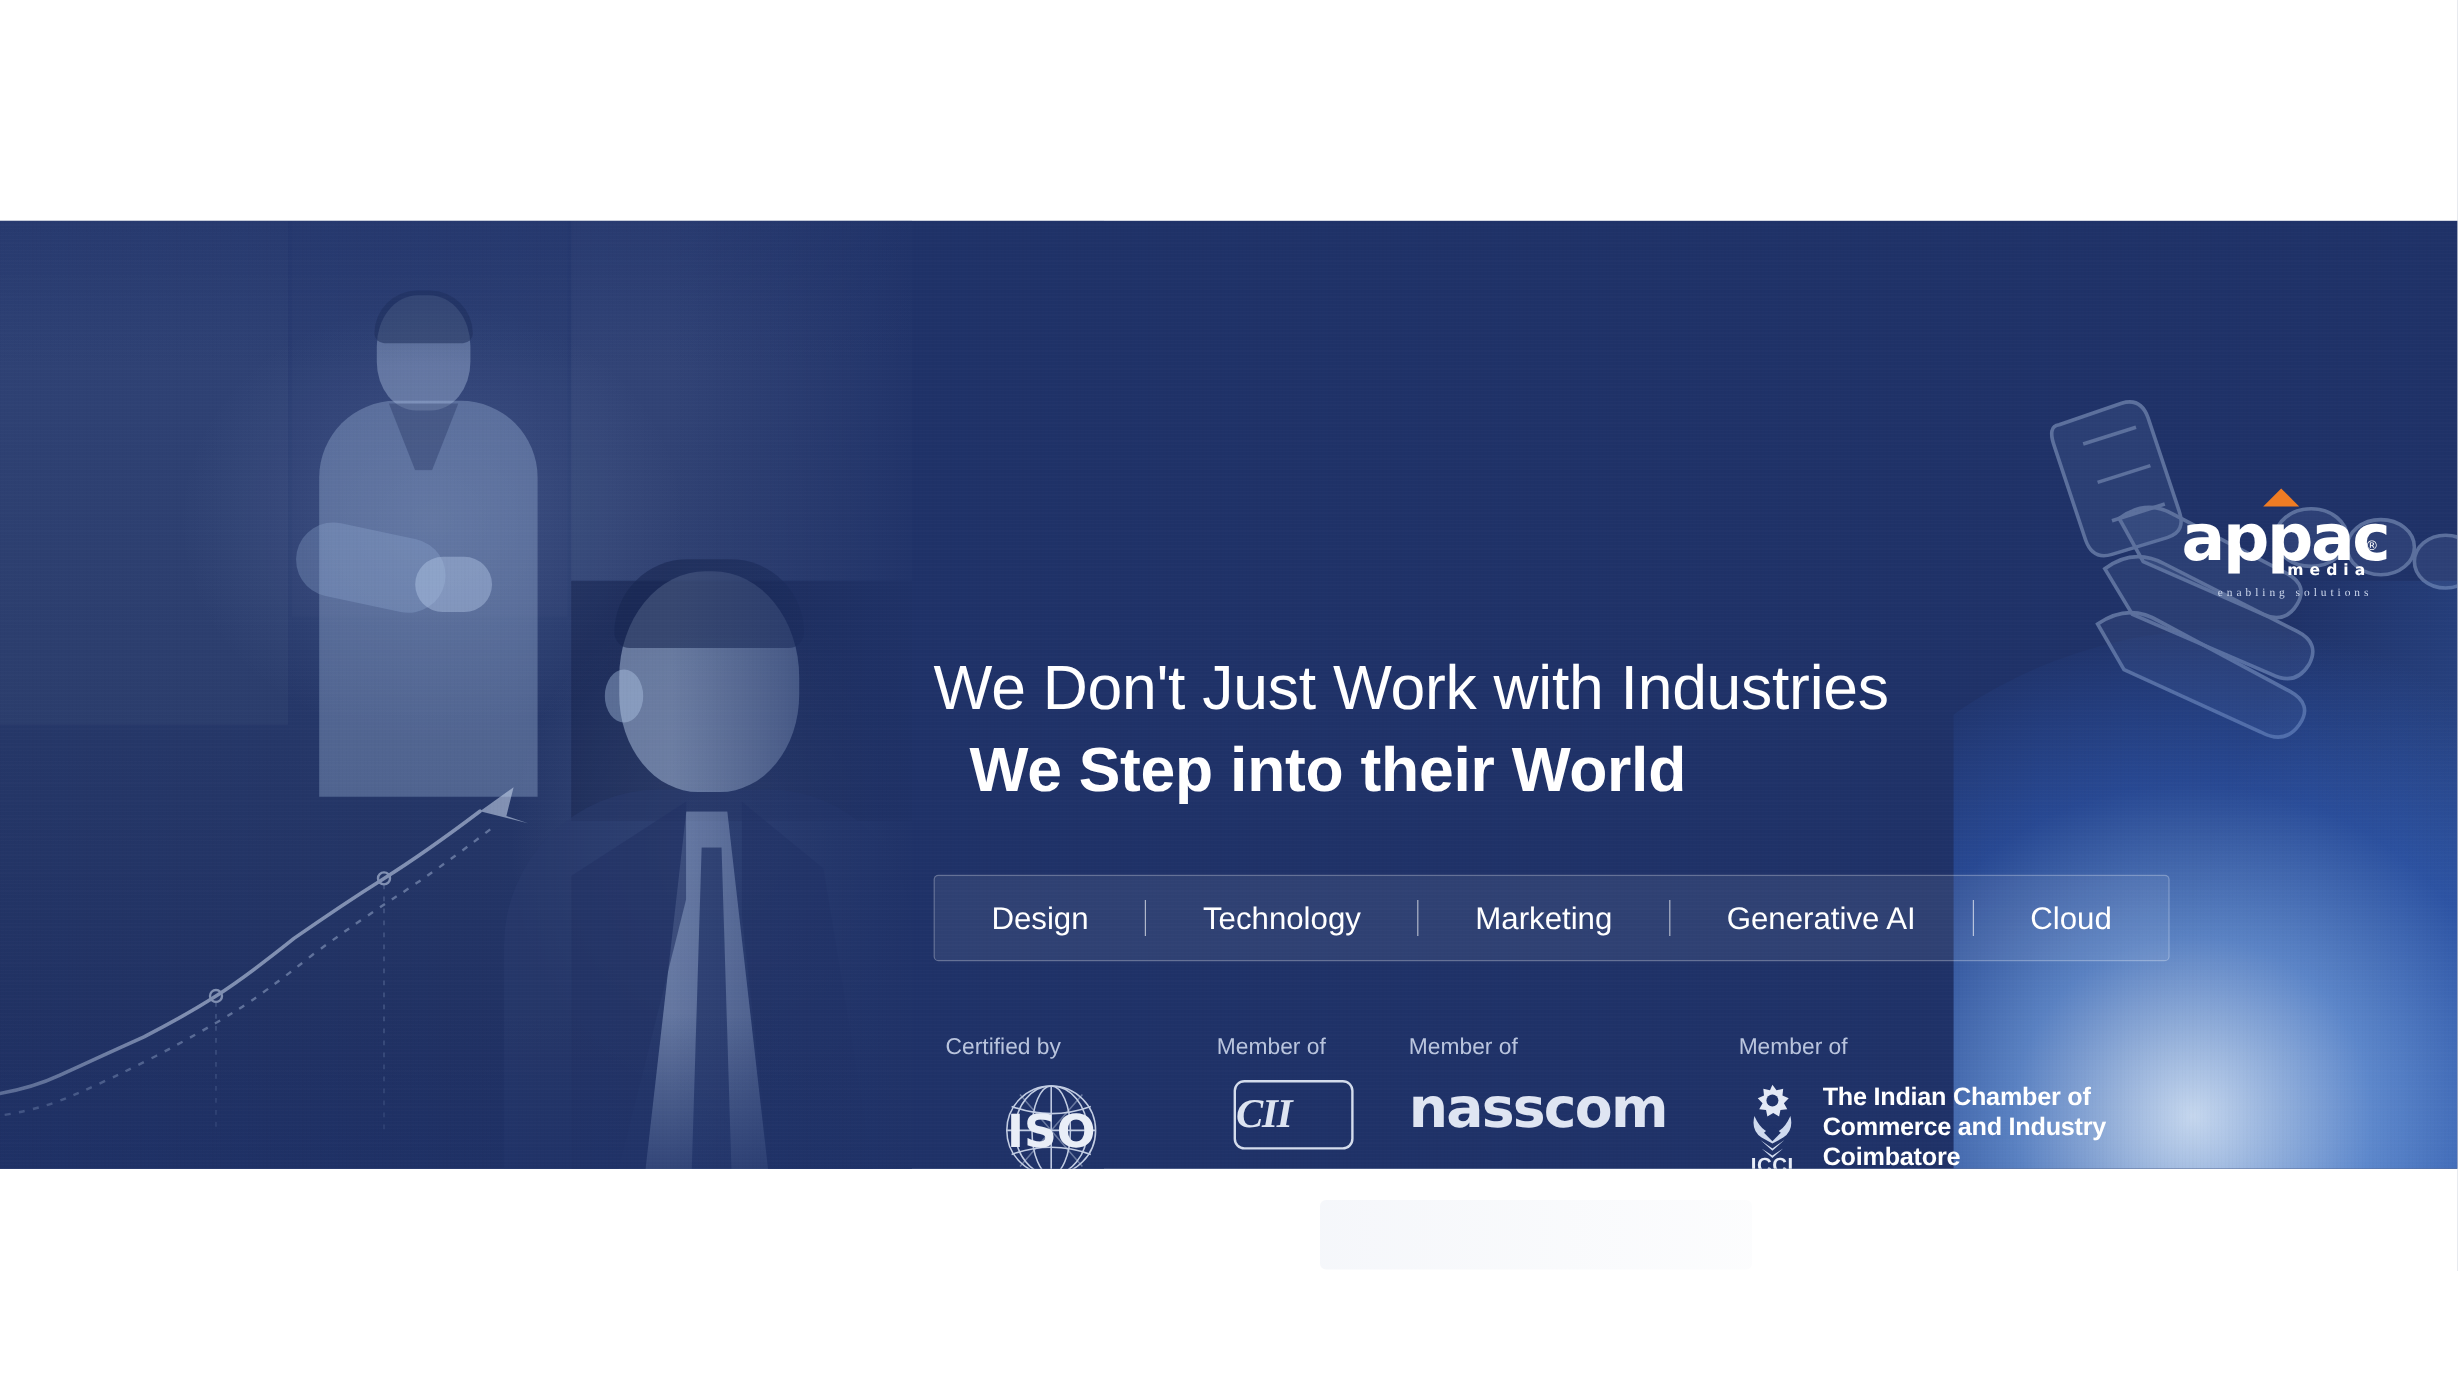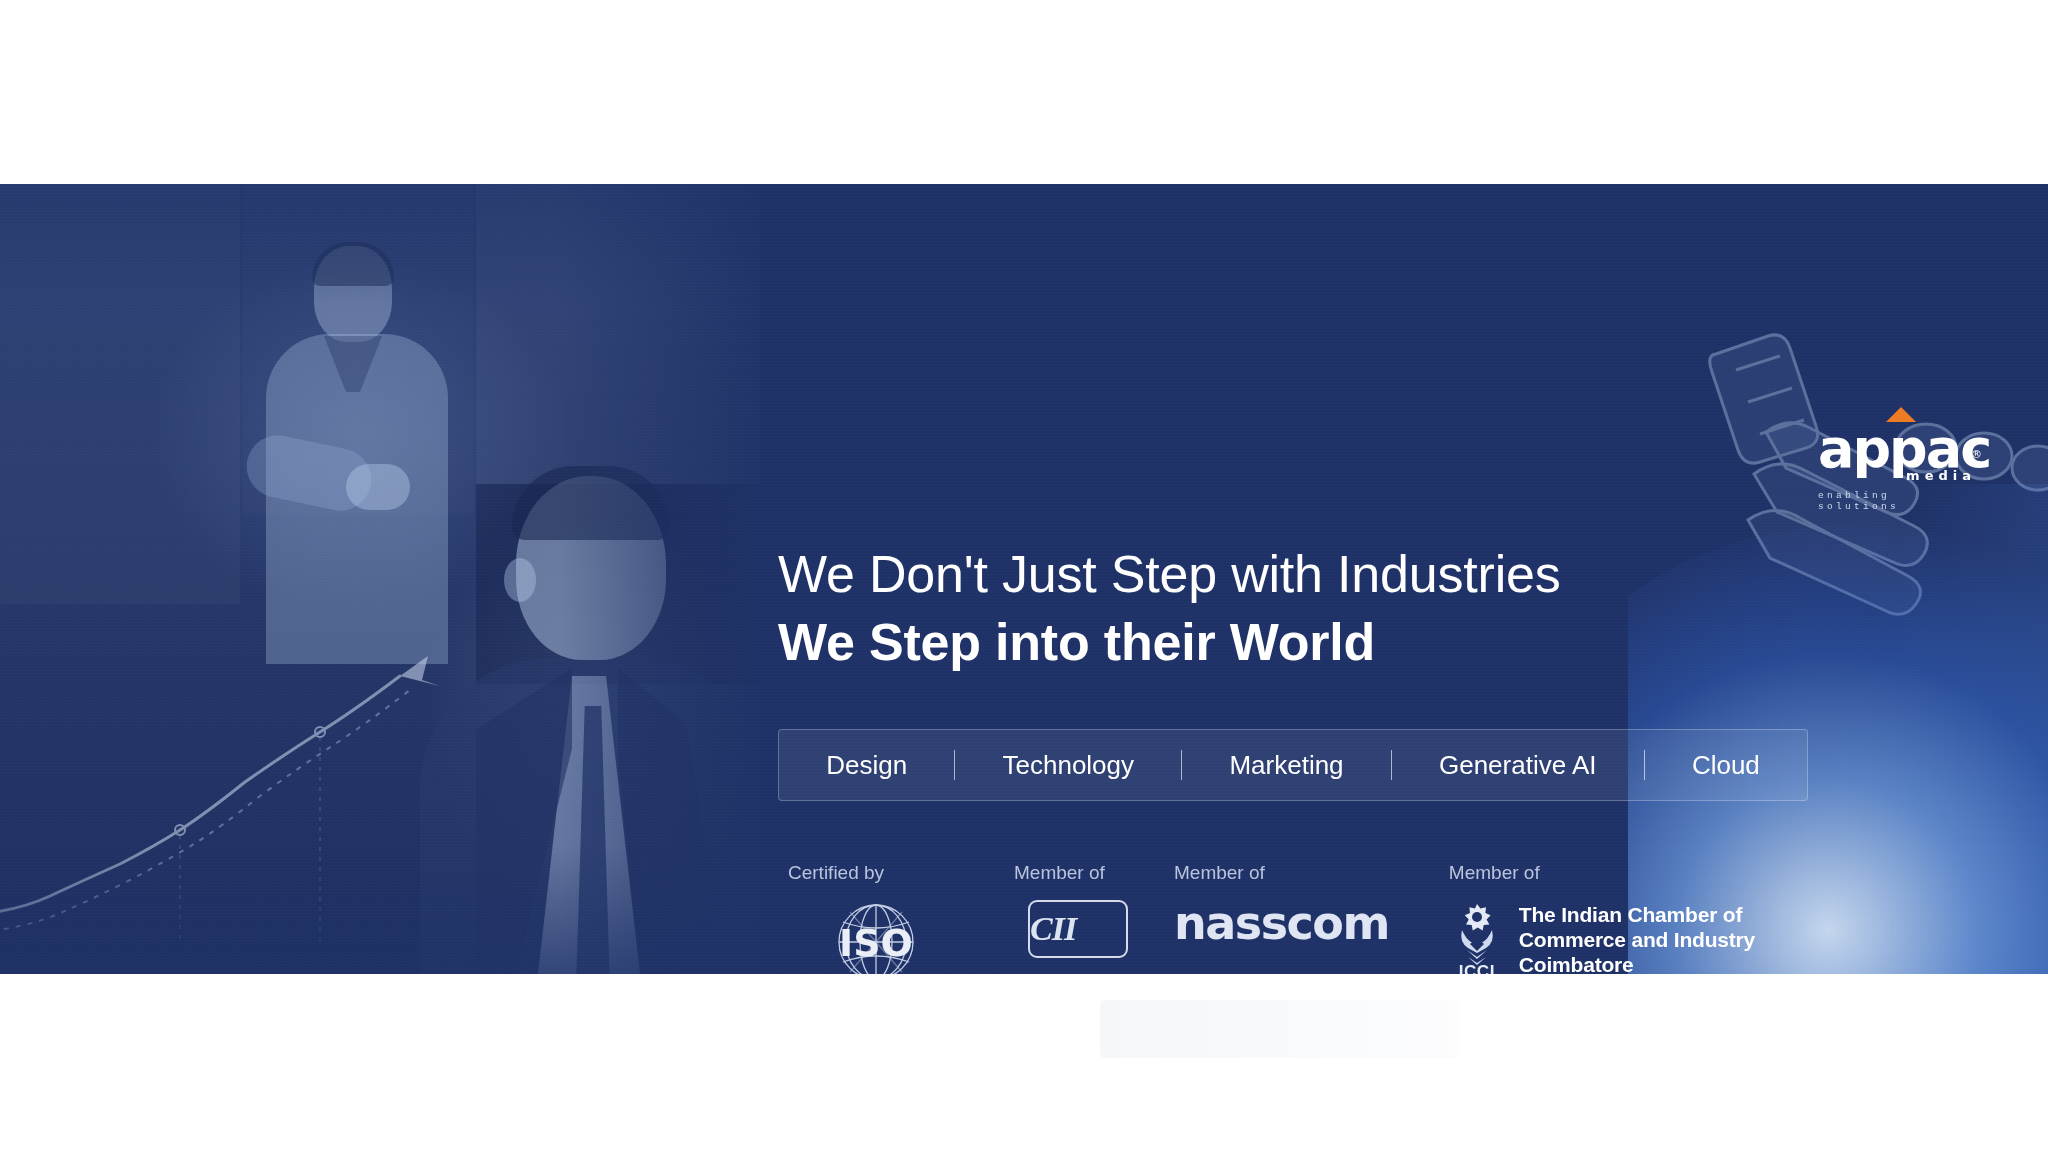--- a/index.html
+++ b/index.html
@@ -262,21 +262,21 @@
     color:#ffffff;
     font-weight:700;
     font-family:"DejaVu Sans", sans-serif;
   }
   .brand-tagline {
     position:absolute;
     right:1px; top:68px;
     font-size:9.5px;
     letter-spacing:3.3px;
     color:#cfd9ee;
-    font-family:Liberation Mono, monospace;
+    font-family:Liberation Serif, serif;
   }
 
   
   .headline {
     position:absolute;
     left:778px; top:358px;
     z-index:10;
   }
   .headline-line1 {
     font-size:52px;
@@ -287,20 +287,21 @@
     letter-spacing:-.2px;
   }
   .headline-line2 {
     font-size:52px;
     line-height:64px;
     font-weight:700;
     color:#ffffff;
     white-space:nowrap;
     letter-spacing:-.2px;
     margin-top:4px;
+    margin-left:30px;
   }
 
   
   .services-pill {
     position:absolute;
     left:778px; top:545px;
     width:1030px; height:72px;
     border-radius:4px;
     background:rgba(255,255,255,.075);
     border:1px solid rgba(255,255,255,.26);
@@ -481,21 +482,21 @@
       <div class="brand-mark">
         <span>appac</span>
         <span class="brand-diamond"></span>
         <span class="brand-reg">®</span>
       </div>
       <div class="brand-media">media</div>
       <div class="brand-tagline">enabling solutions</div>
     </div>
 
     <div class="headline">
-      <div class="headline-line1">We Don't Just Step with Industries</div>
+      <div class="headline-line1">We Don't Just Work with Industries</div>
       <div class="headline-line2">We Step into their World</div>
     </div>
 
     <div class="services-pill">
       <span class="service-item">Design</span>
       <span class="service-divider"></span>
       <span class="service-item">Technology</span>
       <span class="service-divider"></span>
       <span class="service-item">Marketing</span>
       <span class="service-divider"></span>

